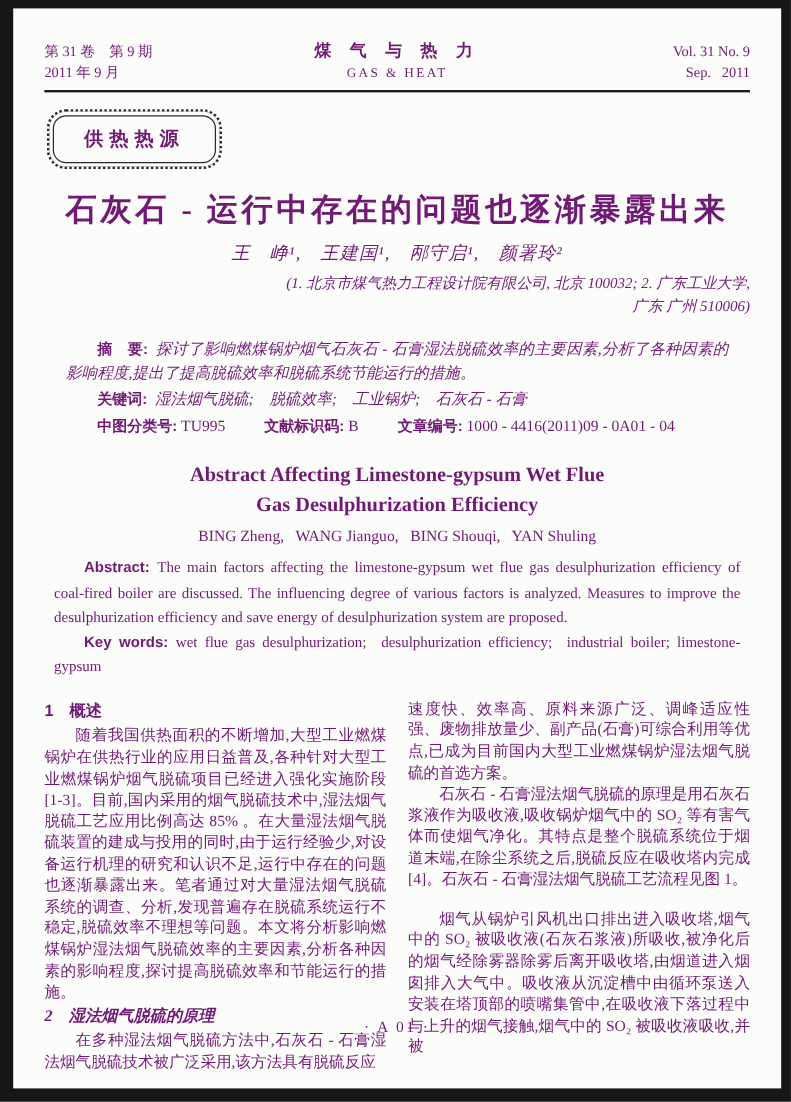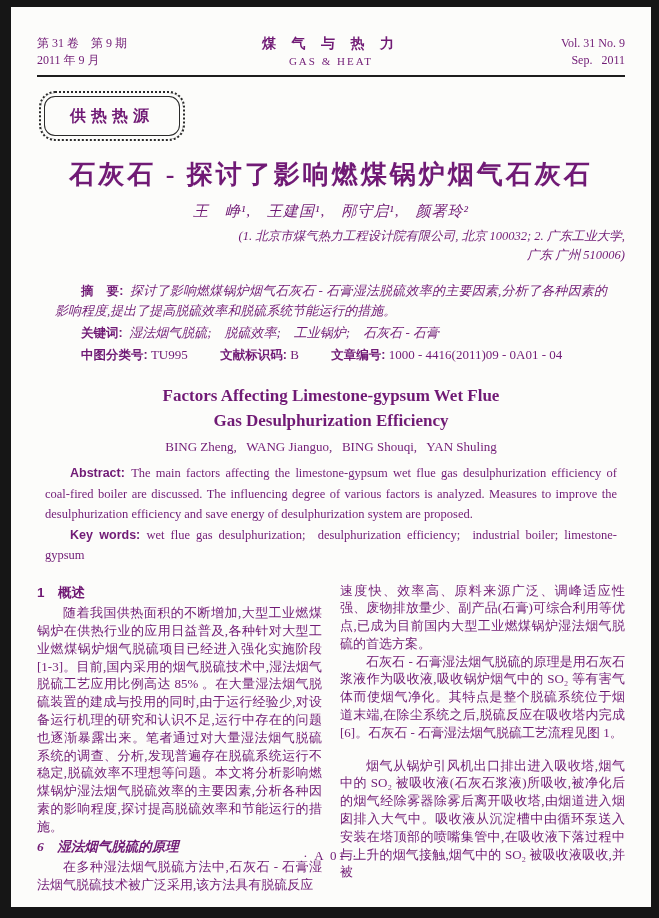--- a/index.html
+++ b/index.html
@@ -152,21 +152,21 @@
     <div class="header-rule"></div>
 
     
     <div class="badge-wrap">
       <div class="badge">
         <span class="badge-label">供热热源</span>
       </div>
     </div>
 
     
-    <div class="title-cn">石灰石 - 探讨了影响燃煤锅炉烟气石灰石</div>
+    <div class="title-cn">石灰石 - 运行中存在的问题也逐渐暴露出来</div>
     <div class="authors-cn">王　峥¹,　王建国¹,　邴守启¹,　颜署玲²</div>
     <div class="affiliation">
       <div>(1. 北京市煤气热力工程设计院有限公司, 北京 100032; 2. 广东工业大学,</div>
       <div>广东 广州 510006)</div>
     </div>
 
     
     <div class="abstract-cn">
       <div class="para indent">
         <span class="lbl">摘　要:</span><span> 探讨了影响燃煤锅炉烟气石灰石 - 石膏湿法脱硫效率的主要因素,分析了各种因素的影响程度,提出了提高脱硫效率和脱硫系统节能运行的措施。</span>
@@ -181,41 +181,41 @@
         <span class="lbl">文献标识码:</span>
         <span class="val">B</span>
         <span class="gap-m"></span>
         <span class="lbl">文章编号:</span>
         <span class="val">1000 - 4416(2011)09 - 0A01 - 04</span>
       </div>
     </div>
 
     
     <div class="title-en">
-      <div>Factors Affecting Limestone-gypsum Wet Flue</div>
+      <div>Abstract Affecting Limestone-gypsum Wet Flue</div>
       <div>Gas Desulphurization Efficiency</div>
     </div>
     <div class="authors-en">BING Zheng,  WANG Jianguo,  BING Shouqi,  YAN Shuling</div>
 
     <div class="abstract-en">
       <p><span class="lbl">Abstract:</span><span> The main factors affecting the limestone-gypsum wet flue gas desulphurization efficiency of coal-fired boiler are discussed. The influencing degree of various factors is analyzed. Measures to improve the desulphurization efficiency and save energy of desulphurization system are proposed.</span></p>
       <p><span class="lbl">Key words:</span><span> wet flue gas desulphurization;  desulphurization efficiency;  industrial boiler; limestone-gypsum</span></p>
     </div>
 
     
     <div class="columns">
       <div class="col">
         <div class="sec-heading">1　概述</div>
         <p>随着我国供热面积的不断增加,大型工业燃煤锅炉在供热行业的应用日益普及,各种针对大型工业燃煤锅炉烟气脱硫项目已经进入强化实施阶段[1-3]。目前,国内采用的烟气脱硫技术中,湿法烟气脱硫工艺应用比例高达 85% 。在大量湿法烟气脱硫装置的建成与投用的同时,由于运行经验少,对设备运行机理的研究和认识不足,运行中存在的问题也逐渐暴露出来。笔者通过对大量湿法烟气脱硫系统的调查、分析,发现普遍存在脱硫系统运行不稳定,脱硫效率不理想等问题。本文将分析影响燃煤锅炉湿法烟气脱硫效率的主要因素,分析各种因素的影响程度,探讨提高脱硫效率和节能运行的措施。</p>
-        <div class="sec-heading kai">6　湿法烟气脱硫的原理</div>
+        <div class="sec-heading kai">2　湿法烟气脱硫的原理</div>
         <p>在多种湿法烟气脱硫方法中,石灰石 - 石膏湿法烟气脱硫技术被广泛采用,该方法具有脱硫反应</p>
       </div>
       <div class="col">
         <p class="no-indent">速度快、效率高、原料来源广泛、调峰适应性强、废物排放量少、副产品(石膏)可综合利用等优点,已成为目前国内大型工业燃煤锅炉湿法烟气脱硫的首选方案。</p>
-        <p>石灰石 - 石膏湿法烟气脱硫的原理是用石灰石浆液作为吸收液,吸收锅炉烟气中的 SO₂ 等有害气体而使烟气净化。其特点是整个脱硫系统位于烟道末端,在除尘系统之后,脱硫反应在吸收塔内完成[6]。石灰石 - 石膏湿法烟气脱硫工艺流程见图 1。</p>
+        <p>石灰石 - 石膏湿法烟气脱硫的原理是用石灰石浆液作为吸收液,吸收锅炉烟气中的 SO₂ 等有害气体而使烟气净化。其特点是整个脱硫系统位于烟道末端,在除尘系统之后,脱硫反应在吸收塔内完成[4]。石灰石 - 石膏湿法烟气脱硫工艺流程见图 1。</p>
         <p class="spaced">烟气从锅炉引风机出口排出进入吸收塔,烟气中的 SO₂ 被吸收液(石灰石浆液)所吸收,被净化后的烟气经除雾器除雾后离开吸收塔,由烟道进入烟囱排入大气中。吸收液从沉淀槽中由循环泵送入安装在塔顶部的喷嘴集管中,在吸收液下落过程中与上升的烟气接触,烟气中的 SO₂ 被吸收液吸收,并被</p>
       </div>
     </div>
 
     
     <div class="page-footer">· A 01 ·</div>
 
   </div>
 </div>
 

